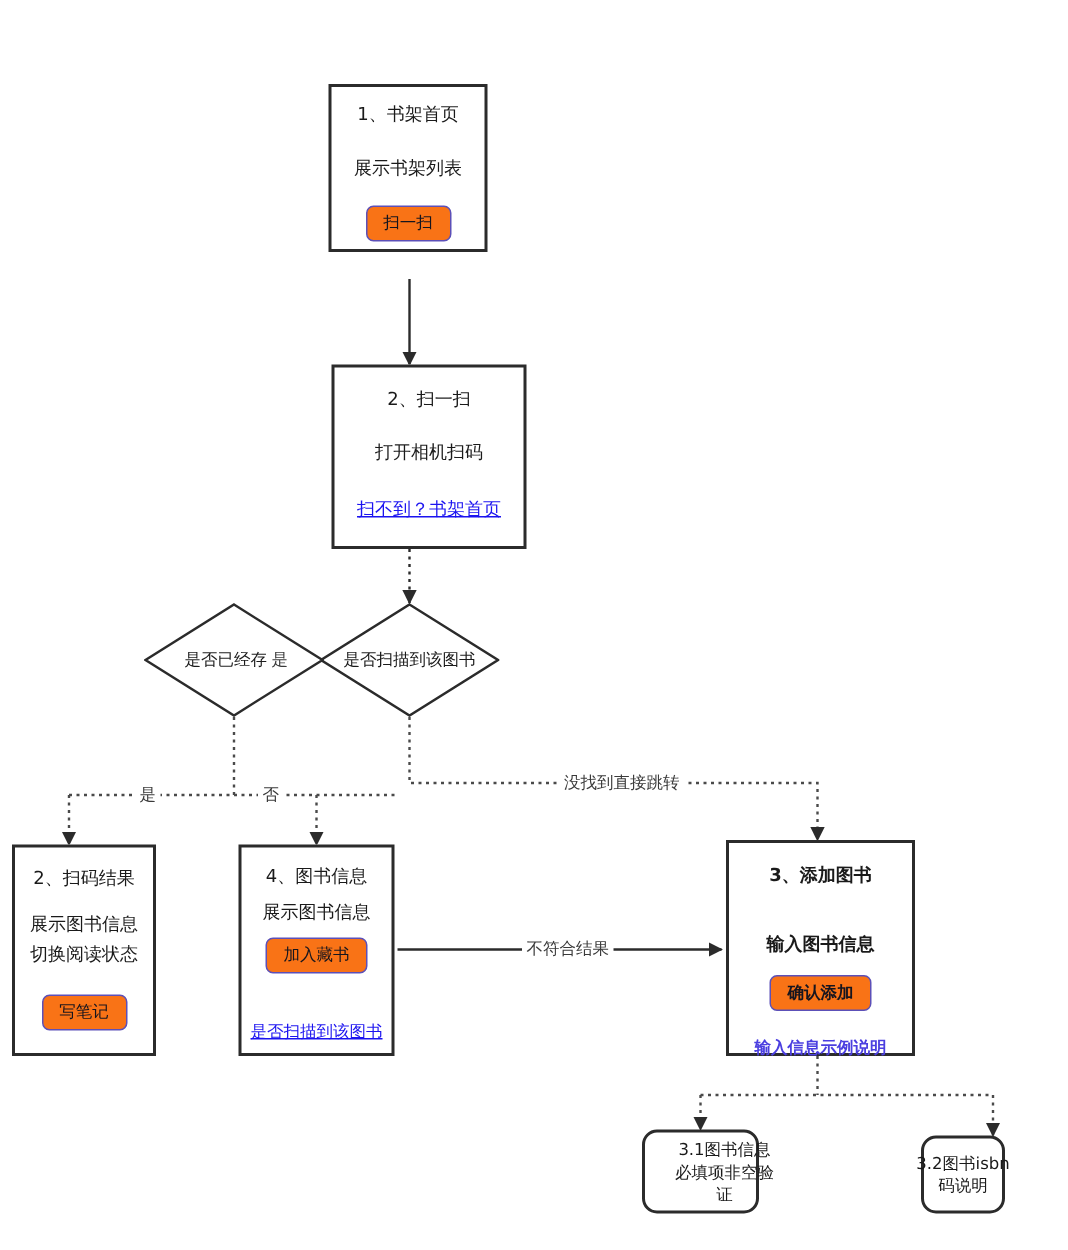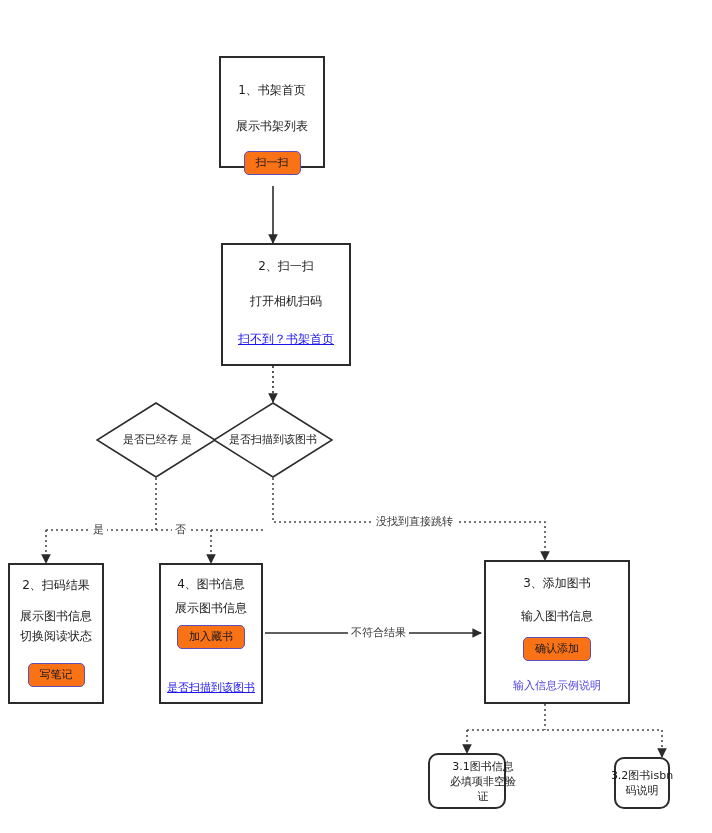--- a/index.html
+++ b/index.html
@@ -138,21 +138,21 @@
 
     <path d="M 273 478 L 273 522 L 545 522 L 545 560" stroke="#4a4a4a" stroke-width="1.6" fill="none" stroke-dasharray="2 3" marker-end="url(#arrow)"></path>
 
     <path d="M 265 633 L 481 633" stroke="#2b2b2b" stroke-width="1.6" fill="none" marker-end="url(#arrow)"></path>
 
     <path d="M 545 704 L 545 730 M 467 730 L 662 730" stroke="#4a4a4a" stroke-width="1.6" fill="none" stroke-dasharray="2 3"></path>
     <path d="M 467 730 L 467 753" stroke="#4a4a4a" stroke-width="1.6" fill="none" stroke-dasharray="2 3" marker-end="url(#arrow)"></path>
     <path d="M 662 730 L 662 757" stroke="#4a4a4a" stroke-width="1.6" fill="none" stroke-dasharray="2 3" marker-end="url(#arrow)"></path>
   </svg>
 
-  <div class="node" style="left:219px; top:56px; width:106px; height:112px; padding-top:24px;">
+  <div class="node" style="left:219px; top:56px; width:106px; height:112px; padding-top:10px;">
     <div class="node-title">1、书架首页</div>
     <div class="node-text" style="margin-top:20px;">展示书架列表</div>
     <div class="btn" style="margin-top:17px;">扫一扫</div>
   </div>
 
   <div class="node" style="left:221px; top:243px; width:130px; height:123px; padding-top:13px;">
     <div class="node-title">2、扫一扫</div>
     <div class="node-text" style="margin-top:19px;">打开相机扫码</div>
     <div class="lnk" style="margin-top:23px;">扫不到？书架首页</div>
   </div>
@@ -184,23 +184,23 @@
     <div class="btn" style="margin-top:19px;">写笔记</div>
   </div>
 
   <div class="node" style="left:159px; top:563px; width:104px; height:141px; padding-top:11px;">
     <div class="node-title">4、图书信息</div>
     <div class="node-text" style="margin-top:8px;">展示图书信息</div>
     <div class="btn" style="margin-top:9px;">加入藏书</div>
     <div class="lnk" style="margin-top:31px; font-size:11px;">是否扫描到该图书</div>
   </div>
 
-  <div class="node" style="left:484px; top:560px; width:146px; height:144px; padding-top:13px;">
+  <div class="node" style="left:484px; top:560px; width:126px; height:144px; padding-top:13px;font-weight:bold;">
     <div class="node-title">3、添加图书</div>
-    <div class="node-text" style="margin-top:17px;">输入图书信息</div>
+    <div class="node-text" style="margin-top:30px;">输入图书信息</div>
     <div class="btn" style="margin-top:13px;">确认添加</div>
     <div class="lnk plain" style="margin-top:17px;">输入信息示例说明</div>
   </div>
 
   <div class="node rounded" style="left:428px; top:753px; width:78px; height:56px;">
     <div class="node-text-wrap" style="font-size:11px; line-height:15px; width:72px;padding-left:32px;">3.1图书信息必填项非空验证</div>
   </div>
 
   <div class="node rounded" style="left:614px; top:757px; width:56px; height:52px;">
     <div class="node-text-wrap" style="font-size:11px; line-height:15px; width:70px;">3.2图书isbn码说明</div>

